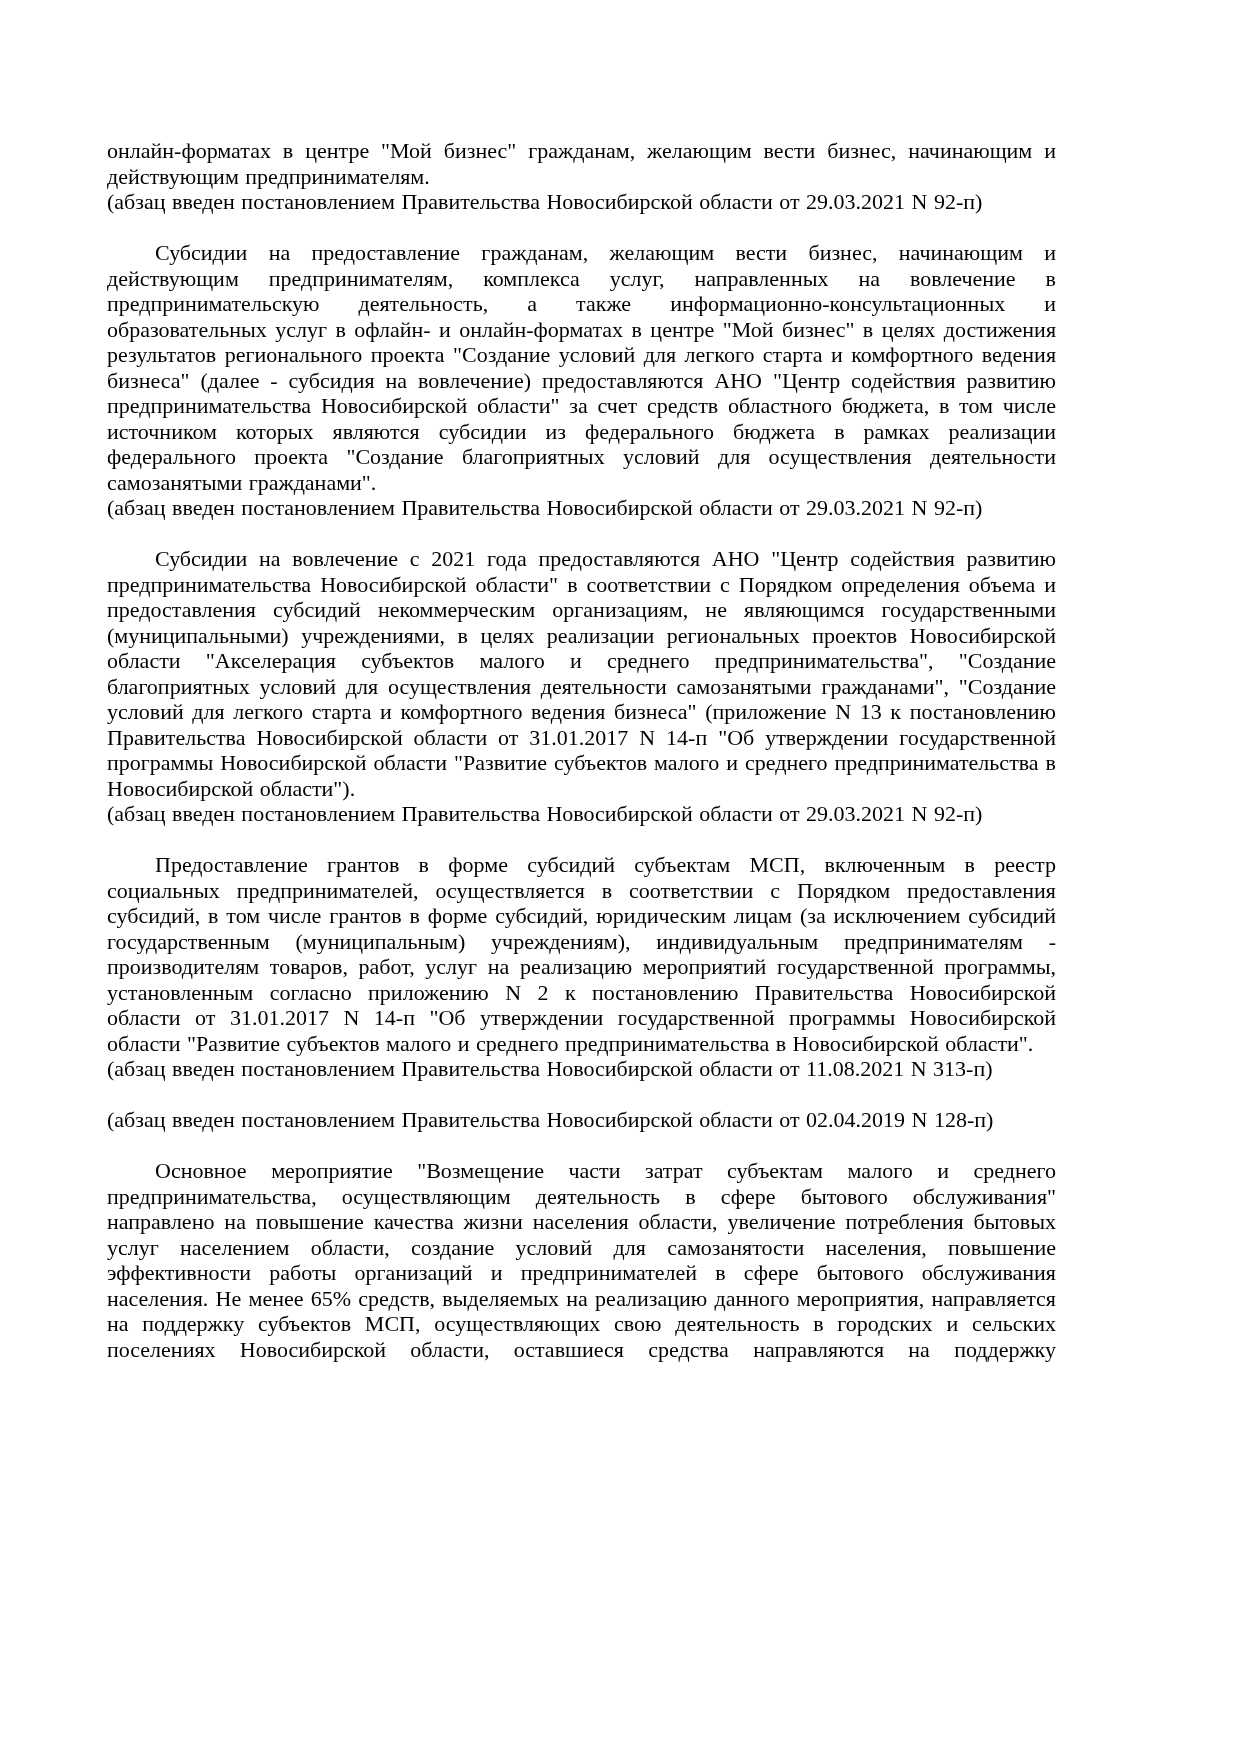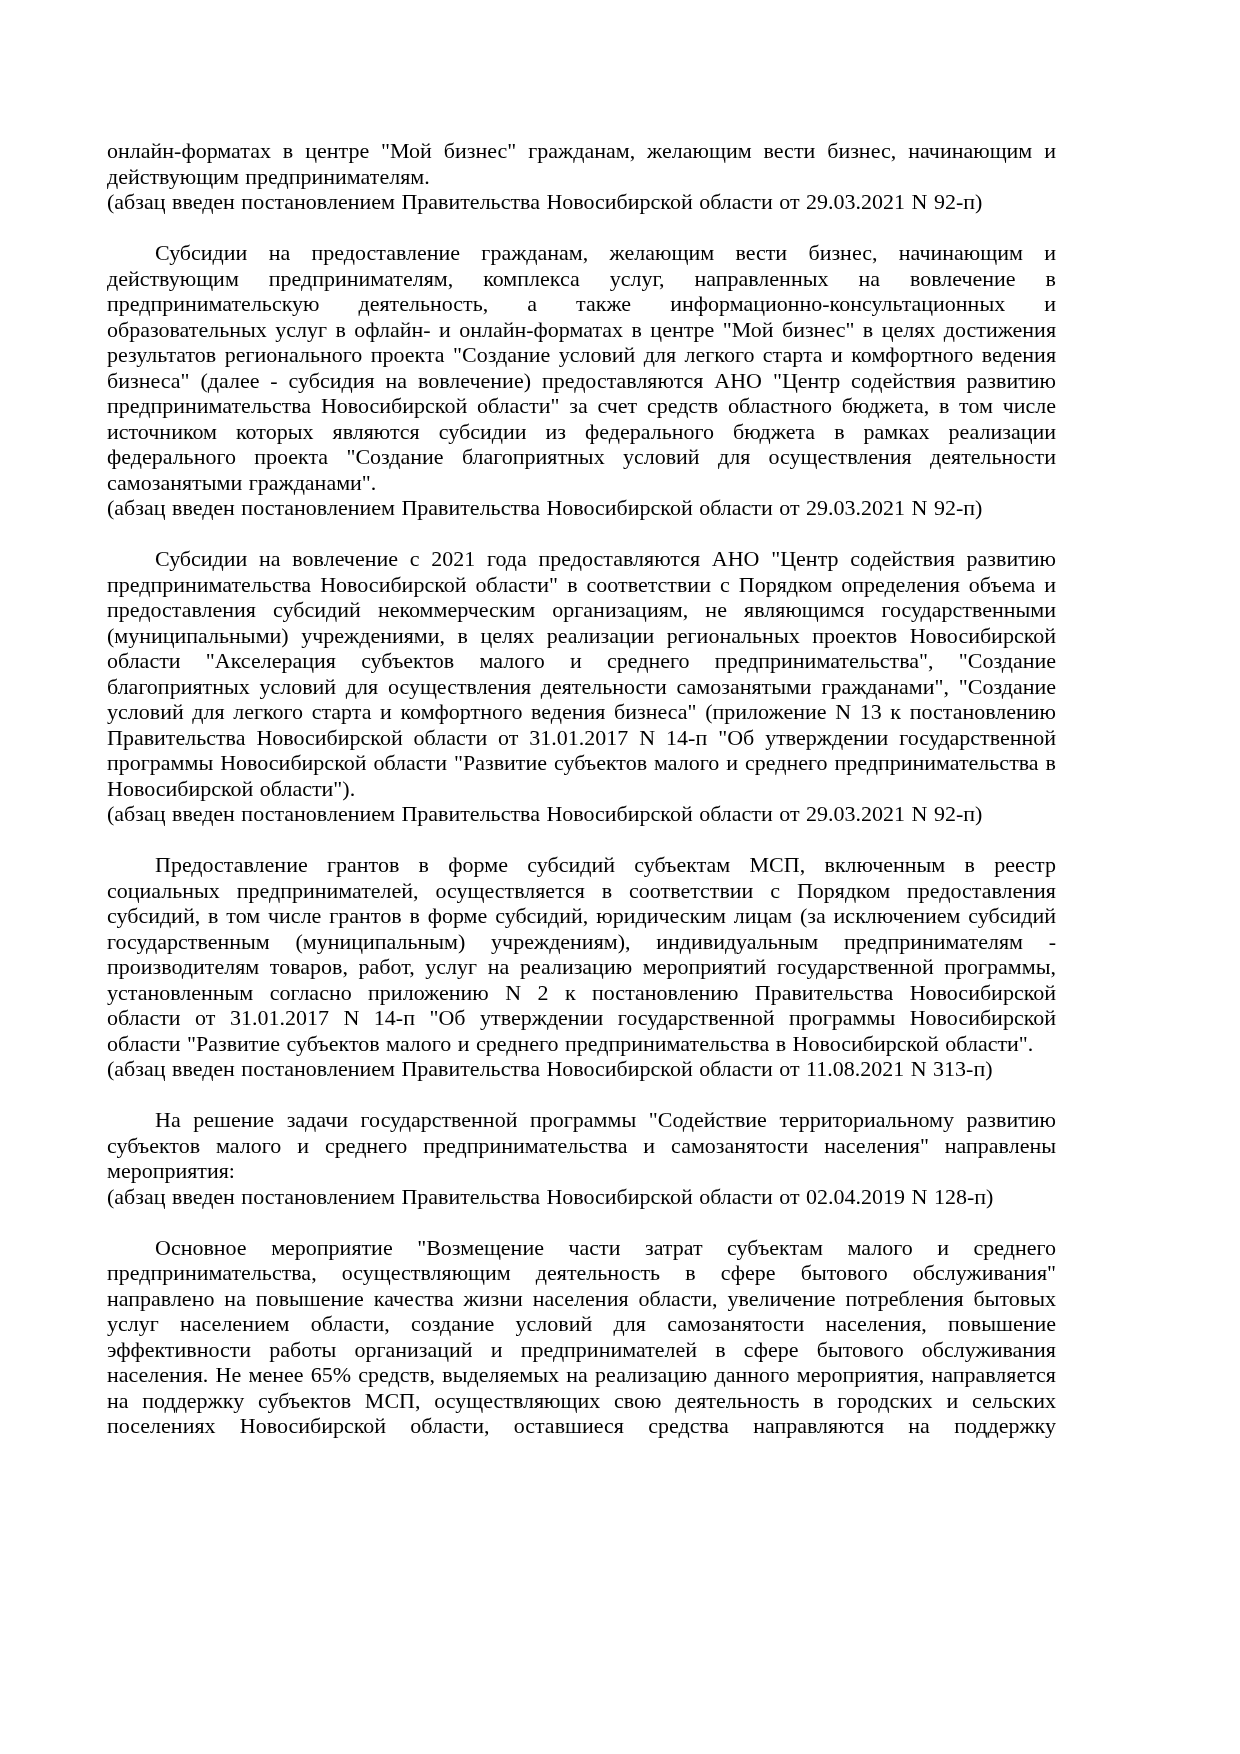--- a/index.html
+++ b/index.html
@@ -52,17 +52,16 @@
 
   <p class="para-body">Субсидии на предоставление гражданам, желающим вести бизнес, начинающим и действующим предпринимателям, комплекса услуг, направленных на вовлечение в предпринимательскую деятельность, а также информационно-консультационных и образовательных услуг в офлайн- и онлайн-форматах в центре "Мой бизнес" в целях достижения результатов регионального проекта "Создание условий для легкого старта и комфортного ведения бизнеса" (далее - субсидия на вовлечение) предоставляются АНО "Центр содействия развитию предпринимательства Новосибирской области" за счет средств областного бюджета, в том числе источником которых являются субсидии из федерального бюджета в рамках реализации федерального проекта "Создание благоприятных условий для осуществления деятельности самозанятыми гражданами".</p>
   <p class="note">(абзац введен постановлением Правительства Новосибирской области от 29.03.2021 N 92-п)</p>
 
   <p class="para-body">Субсидии на вовлечение с 2021 года предоставляются АНО "Центр содействия развитию предпринимательства Новосибирской области" в соответствии с Порядком определения объема и предоставления субсидий некоммерческим организациям, не являющимся государственными (муниципальными) учреждениями, в целях реализации региональных проектов Новосибирской области "Акселерация субъектов малого и среднего предпринимательства", "Создание благоприятных условий для осуществления деятельности самозанятыми гражданами", "Создание условий для легкого старта и комфортного ведения бизнеса" (приложение N 13 к постановлению Правительства Новосибирской области от 31.01.2017 N 14-п "Об утверждении государственной программы Новосибирской области "Развитие субъектов малого и среднего предпринимательства в Новосибирской области").</p>
   <p class="note">(абзац введен постановлением Правительства Новосибирской области от 29.03.2021 N 92-п)</p>
 
   <p class="para-body">Предоставление грантов в форме субсидий субъектам МСП, включенным в реестр социальных предпринимателей, осуществляется в соответствии с Порядком предоставления субсидий, в том числе грантов в форме субсидий, юридическим лицам (за исключением субсидий государственным (муниципальным) учреждениям), индивидуальным предпринимателям - производителям товаров, работ, услуг на реализацию мероприятий государственной программы, установленным согласно приложению N 2 к постановлению Правительства Новосибирской области от 31.01.2017 N 14-п "Об утверждении государственной программы Новосибирской области "Развитие субъектов малого и среднего предпринимательства в Новосибирской области".</p>
   <p class="note">(абзац введен постановлением Правительства Новосибирской области от 11.08.2021 N 313-п)</p>
 
-  <p class="para-body">На решение задачи государственной программы "Содействие территориальному развитию субъектов малого и среднего предпринимательства и самозанятости населения" направлены мероприятия:</p>
   <p class="note">(абзац введен постановлением Правительства Новосибирской области от 02.04.2019 N 128-п)</p>
 
   <p class="para-body justify-last">Основное мероприятие "Возмещение части затрат субъектам малого и среднего предпринимательства, осуществляющим деятельность в сфере бытового обслуживания" направлено на повышение качества жизни населения области, увеличение потребления бытовых услуг населением области, создание условий для самозанятости населения, повышение эффективности работы организаций и предпринимателей в сфере бытового обслуживания населения. Не менее 65% средств, выделяемых на реализацию данного мероприятия, направляется на поддержку субъектов МСП, осуществляющих свою деятельность в городских и сельских поселениях Новосибирской области, оставшиеся средства направляются на поддержку</p>
 </div>
 
 </body></html>

